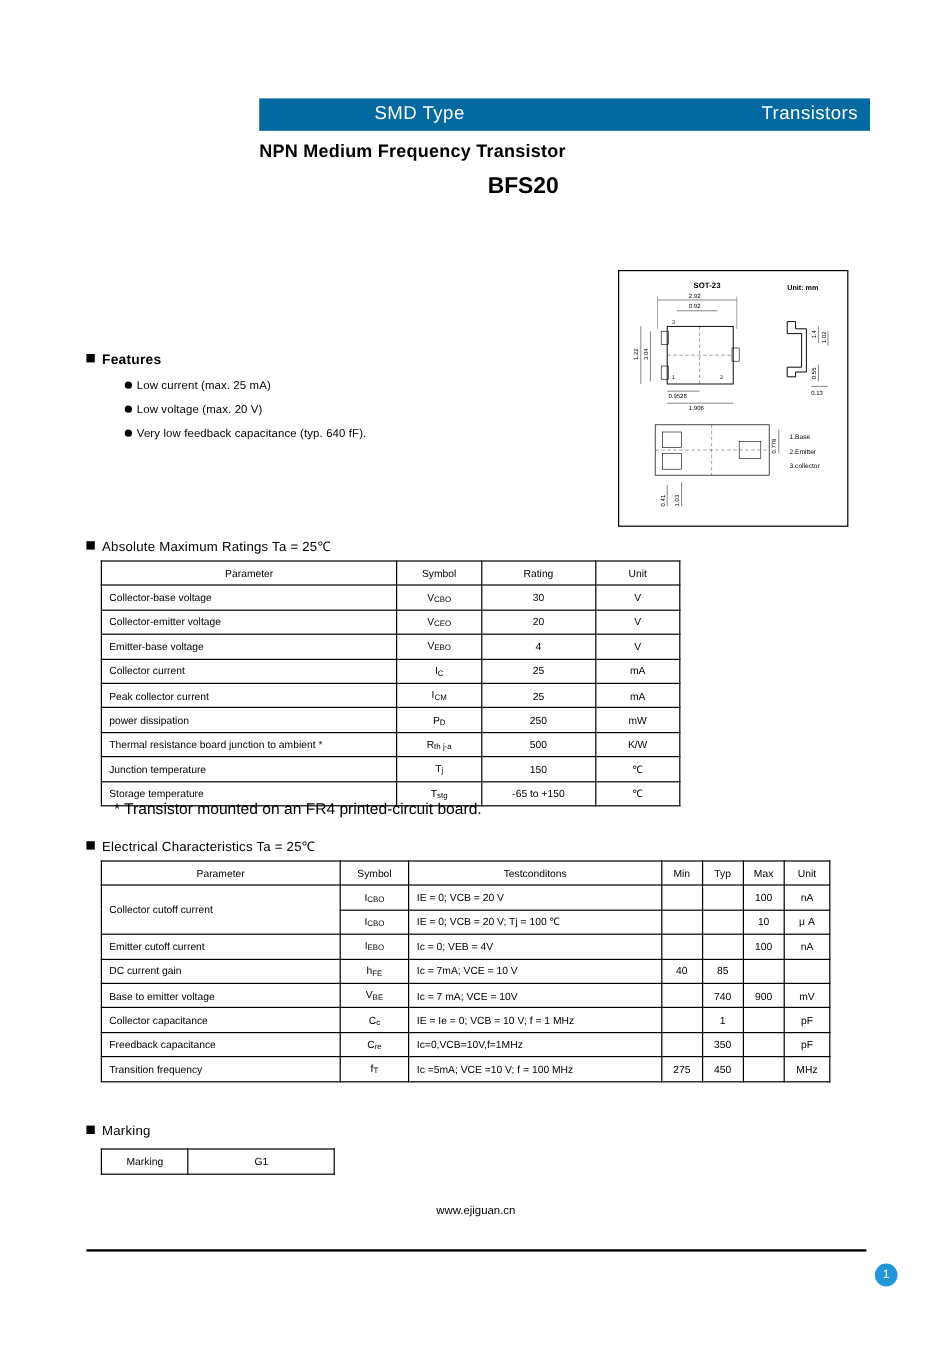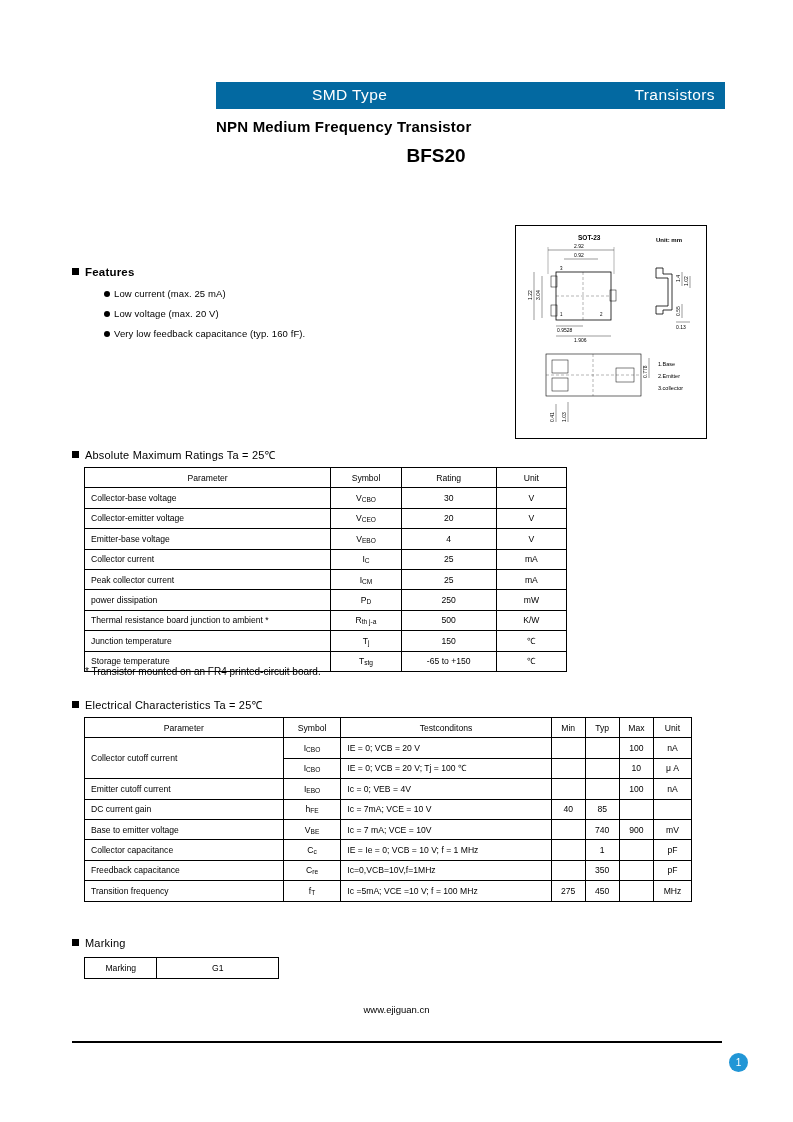--- a/index.html
+++ b/index.html
@@ -109,20 +109,21 @@
     position: absolute;
     left: 72px;
     top: 266px;
     width: 400px;
   }
   .sec-head {
     font-size: 11.5px;
     font-weight: bold;
     margin-bottom: 10px;
     letter-spacing: 0.2px;
+    margin-top: 28px;
   }
   .sec-head .sq {
     display: inline-block;
     width: 7px;
     height: 7px;
     background: #000;
     margin-right: 6px;
     vertical-align: 1px;
   }
   .feat-item {
@@ -192,23 +193,23 @@
   #abs-table {
     position: absolute;
     left: 84px;
     top: 467px;
     width: 483px;
   }
   #abs-table td { height: 19.4px; }
 
   .note {
     position: absolute;
-    left: 85px;
+    left: 95px;
     top: 666px;
-    font-size: 10px;
+    font-size: 13px;
   }
 
   #elec-table {
     position: absolute;
     left: 84px;
     top: 717px;
     width: 608px;
   }
   #elec-table td { height: 19.4px; }
 
@@ -271,21 +272,21 @@
     <div class="sec-head">
       <span class="sq"></span><span>Features</span>
     </div>
     <div class="feat-item">
       <span class="dot"></span><span>Low current (max. 25 mA)</span>
     </div>
     <div class="feat-item">
       <span class="dot"></span><span>Low voltage (max. 20 V)</span>
     </div>
     <div class="feat-item">
-      <span class="dot"></span><span>Very low feedback capacitance (typ. 160 fF).</span>
+      <span class="dot"></span><span>Very low feedback capacitance (typ. 640 fF).</span>
     </div>
   </div>
 
   <div class="pkg">
     <svg width="188" height="210" viewBox="0 0 188 210" xmlns="http://www.w3.org/2000/svg" font-family="Liberation Sans, sans-serif" stroke="#000" fill="none">
 
       <text x="62" y="14" font-size="6.5" stroke="none" fill="#000" font-weight="bold">SOT-23</text>
       <text x="140" y="16" font-size="6" stroke="none" fill="#000" font-weight="bold">Unit: mm</text>
 
       <line x1="32" y1="24" x2="98" y2="24" stroke-width="0.4"></line>

